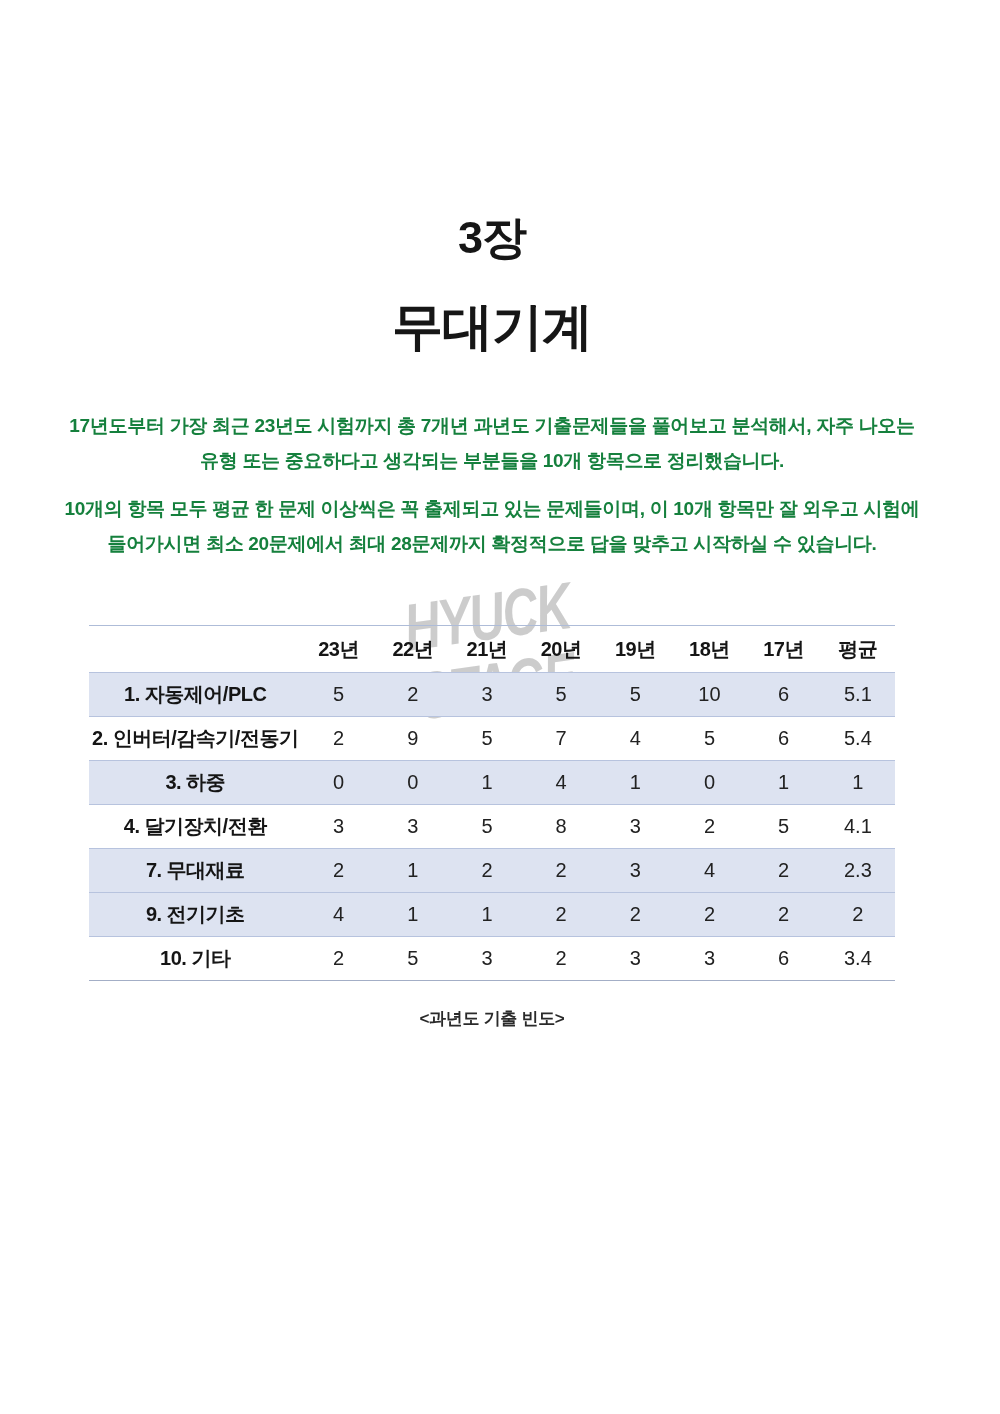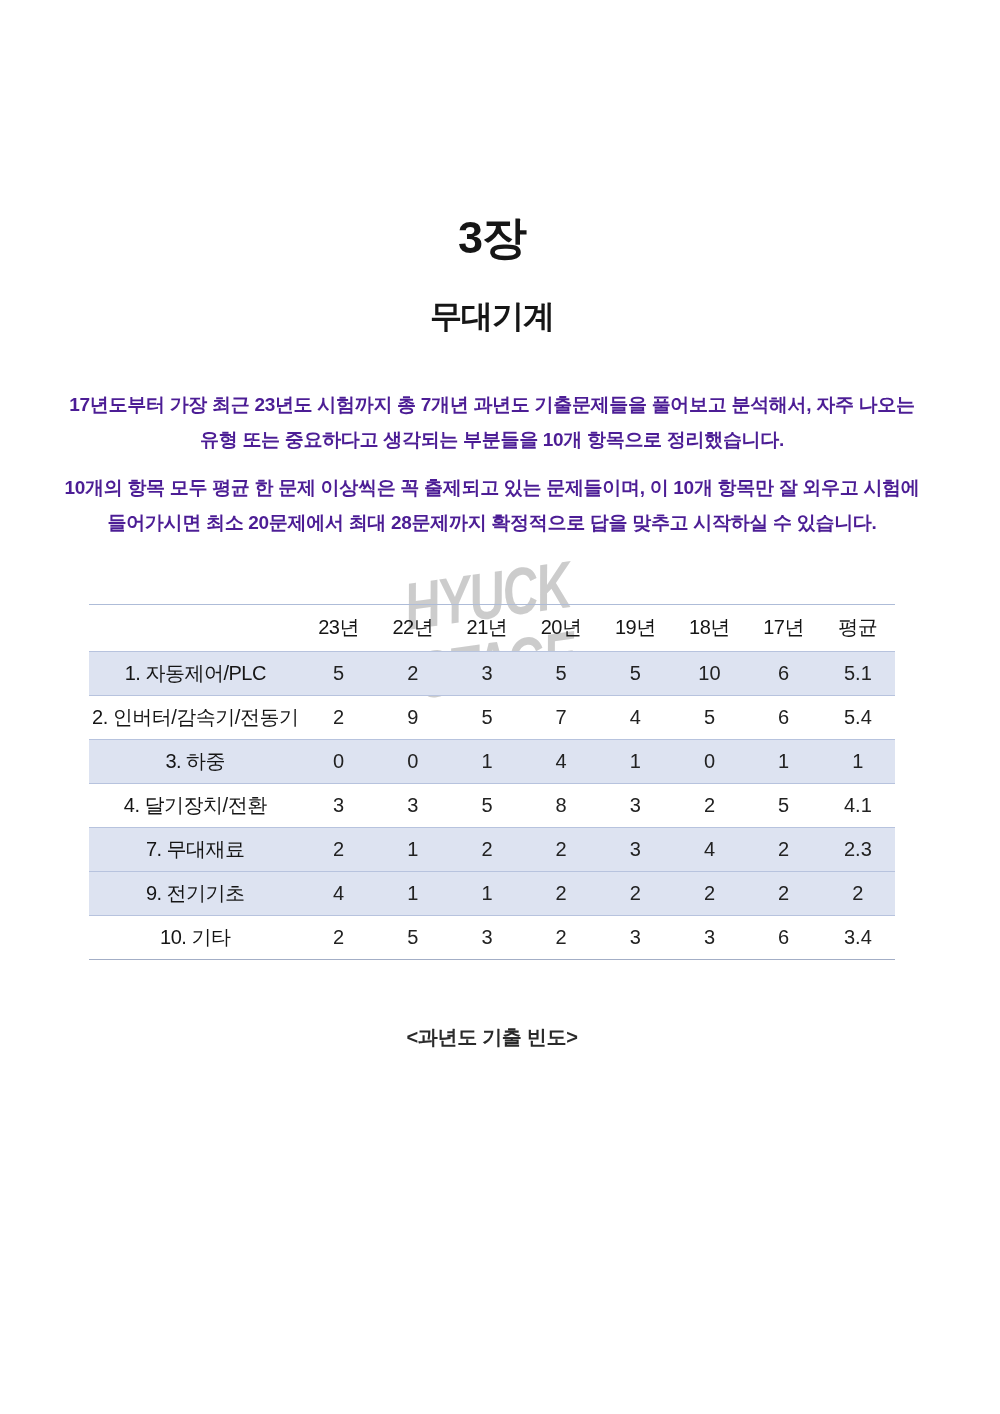--- a/index.html
+++ b/index.html
@@ -21,32 +21,32 @@
     text-align: center;
     font-size: 45px;
     font-weight: 700;
     letter-spacing: -1px;
     color: #161616;
     line-height: 1.15;
   }
   .chapter-subtitle {
     margin: 34px 0 0 0;
     text-align: center;
-    font-size: 32px;
+    font-size: 51px;
     font-weight: 700;
     letter-spacing: -1px;
     color: #161616;
     line-height: 1.15;
   }
   .para {
     margin: 13px auto;
     text-align: center;
     font-size: 19px;
     font-weight: 600;
-    color: #4c1d95;
+    color: #15803d;
     line-height: 35px;
     letter-spacing: -0.3px;
   }
   .para.p1 { margin-top: 52px; max-width: 846px; }
   .para.p2 { margin-top: 21px; max-width: 846px; }
   .para.p3 { margin-top: 5px;  max-width: 858px; }
 
   .table-wrap {
     position: relative;
     width: 806px;
@@ -78,50 +78,50 @@
     border-collapse: collapse;
     table-layout: fixed;
     border-top: 1px solid #aebcd8;
     border-bottom: 1px solid #a3aec6;
     font-size: 20px;
   }
   .freq-table col.c-label { width: 212px; }
   .freq-table col.c-num   { width: 74px; }
   .freq-table th {
     height: 47px;
-    font-weight: 400;
+    font-weight: 700;
     text-align: center;
     vertical-align: middle;
     color: #151515;
     letter-spacing: -0.5px;
     background: transparent;
   }
   .freq-table td {
     height: 44px;
     text-align: center;
     vertical-align: middle;
     font-weight: 400;
     color: #222222;
   }
   .freq-table td.lbl {
-    font-weight: 400;
+    font-weight: 700;
     color: #151515;
     letter-spacing: -0.5px;
   }
   .freq-table tbody tr.odd {
     background: #dde3f1;
     border-top: 1px solid #b7c3de;
     border-bottom: 1px solid #b7c3de;
   }
   .freq-table tbody tr.even { background: transparent; }
 
   .table-caption {
-    margin-top: 64px;
-    text-align: center;
-    font-size: 20px;
+    margin-top: 26px;
+    text-align: center;
+    font-size: 17px;
     font-weight: 600;
     color: #2a2a2a;
     letter-spacing: -0.3px;
   }
 </style>
 </head>
 <body>
 
 <div class="page">
 

